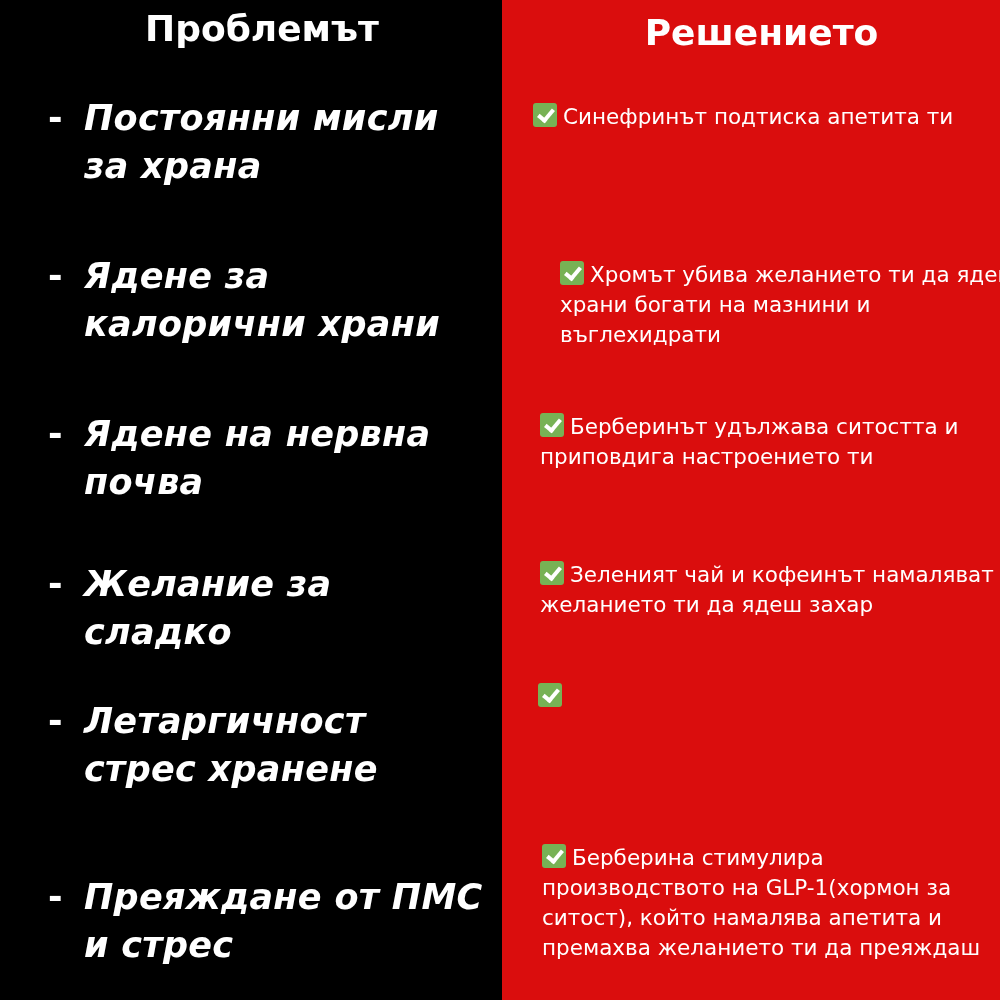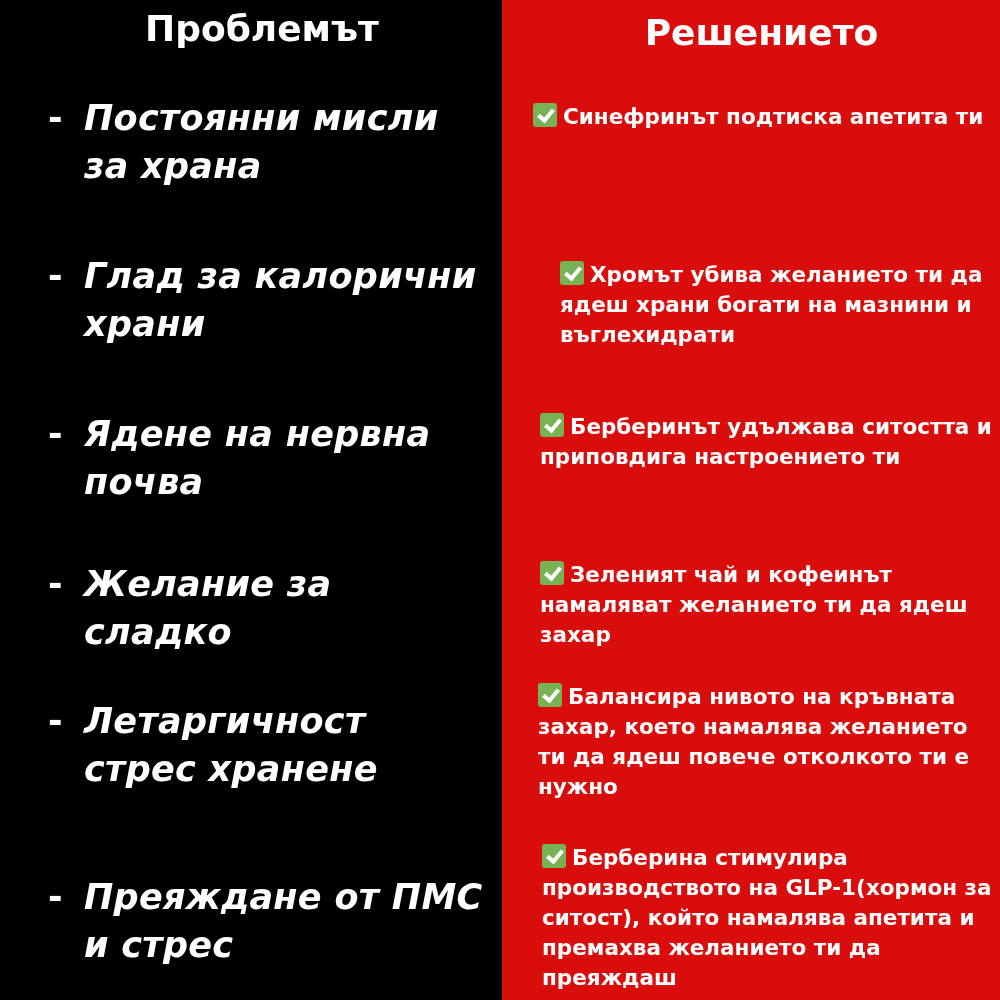--- a/index.html
+++ b/index.html
@@ -5,40 +5,40 @@
   html, body { margin:0; padding:0; }
   body { width:1000px; height:1000px; position:relative; overflow:hidden; background:#000; font-family:"DejaVu Sans", "Liberation Sans", sans-serif; }
   .col-left { position:absolute; left:0; top:0; width:502px; height:1000px; background:#000; }
   .col-right { position:absolute; left:502px; top:0; width:498px; height:1000px; background:#da0d0d; }
   .header { position:absolute; color:#fff; font-weight:bold; font-size:36px; text-align:center;padding-left:11px; }
   .header-left { left:0; width:502px; top:8px; }
   .header-right { left:502px; width:497px; top:12px; }
   .problem { position:absolute; left:48px; color:#fff; font-weight:bold; font-size:35px; line-height:48px; display:flex; }
   .problem .dash { width:36px; flex:none; }
   .problem .txt { width:400px; letter-spacing:0.3px;font-style:italic; }
-  .solution { position:absolute; color:#fff; font-weight:bold; font-size:21.5px; line-height:30px; width:460px; }
+  .solution { position:absolute; color:#fff; font-weight:normal; font-size:21.5px; line-height:30px; width:460px; }
   .check { display:inline-block; width:24px; height:24px; background:#77b255; border-radius:3px; vertical-align:-3px; margin-right:6px; position:relative; }
   .check::after { content:""; position:absolute; left:8px; top:3px; width:6px; height:12px; border:solid #fff; border-width:0 4px 4px 0; transform:rotate(40deg); }
 </style>
 </head>
 <body>
 
 <div class="col-left"></div>
 <div class="col-right"></div>
 
 <div class="header header-left">Проблемът</div>
 <div class="header header-right">Решението</div>
 
 <div class="problem" style="top:94px;">
   <span class="dash">-</span>
   <span class="txt">Постоянни мисли за храна</span>
 </div>
 <div class="problem" style="top:252px;">
   <span class="dash">-</span>
-  <span class="txt">Глад за калорични храни</span>
+  <span class="txt">Ядене за калорични храни</span>
 </div>
 <div class="problem" style="top:410px;">
   <span class="dash">-</span>
   <span class="txt">Ядене на нервна почва</span>
 </div>
 <div class="problem" style="top:560px;">
   <span class="dash">-</span>
   <span class="txt">Желание за сладко</span>
 </div>
 <div class="problem" style="top:697px;">
@@ -56,17 +56,17 @@
 <div class="solution" style="left:560px; top:260px;">
   <span class="check"></span><span>Хромът убива желанието ти да ядеш храни богати на мазнини и въглехидрати</span>
 </div>
 <div class="solution" style="left:540px; top:412px;">
   <span class="check"></span><span>Берберинът удължава ситостта и приповдига настроението ти</span>
 </div>
 <div class="solution" style="left:540px; top:560px;">
   <span class="check"></span><span>Зеленият чай и кофеинът намаляват желанието ти да ядеш захар</span>
 </div>
 <div class="solution" style="left:538px; top:682px;">
-  <span class="check"></span><span>Балансира нивото на кръвната захар, което намалява желанието ти да ядеш повече отколкото ти е нужно</span>
+  <span class="check"></span>
 </div>
 <div class="solution" style="left:542px; top:843px;">
   <span class="check"></span><span>Берберина стимулира производството на GLP-1(хормон за ситост), който намалява апетита и премахва желанието ти да преяждаш</span>
 </div>
 
 </body></html>

